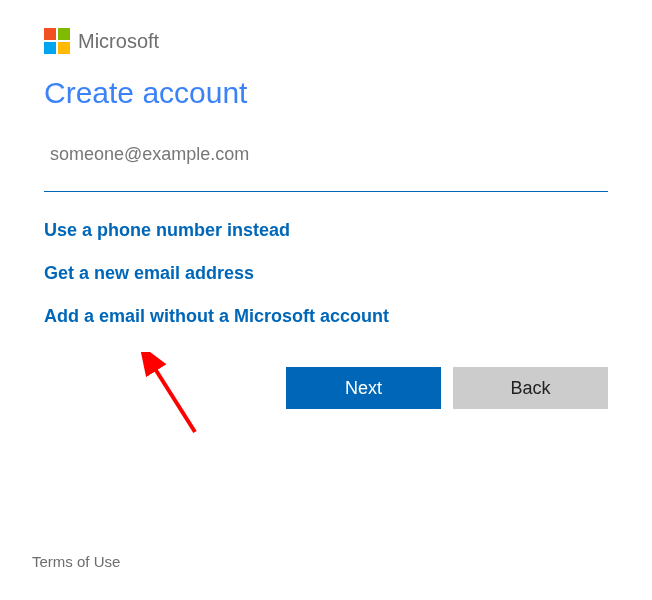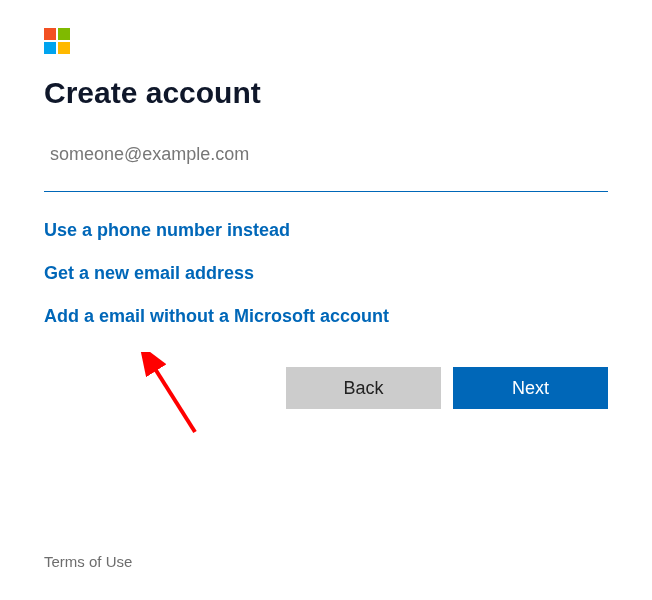--- a/index.html
+++ b/index.html
@@ -18,22 +18,22 @@
       margin-bottom: 22px;
     }
     .brand svg { display: block; }
     .brand-text {
       font-size: 20px;
       color: #6f6f6f;
       font-weight: 500;
     }
     .title {
       font-size: 30px;
-      font-weight: 700;
-      color: #0f172a;
+      font-weight: 400;
+      color: #3b82f6;
       margin-bottom: 28px;
     }
     .email-input {
       width: 100%;
       border: none;
       border-bottom: 1.5px solid #0067b8;
       font-size: 18px;
       padding: 6px 6px 26px 6px;
       outline: none;
       color: #333;
@@ -62,21 +62,21 @@
       height: 42px;
       font-size: 18px;
       border: none;
       cursor: pointer;
     }
     .btn-back { background: #cccccc; color: #222; }
     .btn-next { background: #0067b8; color: #fff; }
     .footer {
       position: absolute;
       bottom: 30px;
-      left: 44px;
+      left: 32px;
       display: flex;
       gap: 40px;
       justify-content: center;
     }
     .footer-link {
       color: #6d6d6d;
       font-size: 15px;
       text-decoration: none;
       cursor: pointer;
     }
@@ -94,33 +94,34 @@
 
 <div class="brand">
   <span>
     <svg width="26" height="26" viewBox="0 0 26 26">
       <rect x="0" y="0" width="12" height="12" fill="#f25022"></rect>
       <rect x="14" y="0" width="12" height="12" fill="#7fba00"></rect>
       <rect x="0" y="14" width="12" height="12" fill="#00a4ef"></rect>
       <rect x="14" y="14" width="12" height="12" fill="#ffb900"></rect>
     </svg>
   </span>
+  <span class="brand-text">Microsoft</span>
 </div>
 
 <h1 class="title">Create account</h1>
 
 <input type="text" class="email-input" placeholder="someone@example.com" style="">
 
 <a class="link">Use a phone number instead</a>
 <a class="link">Get a new email address</a>
 <a class="link">Add a email without a Microsoft account</a>
 
 <div class="buttons">
+  <button class="btn btn-next">Next</button>
   <button class="btn btn-back">Back</button>
-  <button class="btn btn-next">Next</button>
 </div>
 
 <svg class="arrow" width="80" height="90">
   <defs>
     <marker id="ah" markerWidth="10" markerHeight="10" refX="2" refY="3" orient="auto">
       <path d="M0,0 L0,6 L8,3 z" fill="#ff0000"></path>
     </marker>
   </defs>
   <line x1="55" y1="80" x2="12" y2="12" stroke="#ff0000" stroke-width="4" marker-end="url(#ah)"></line>
 </svg>

